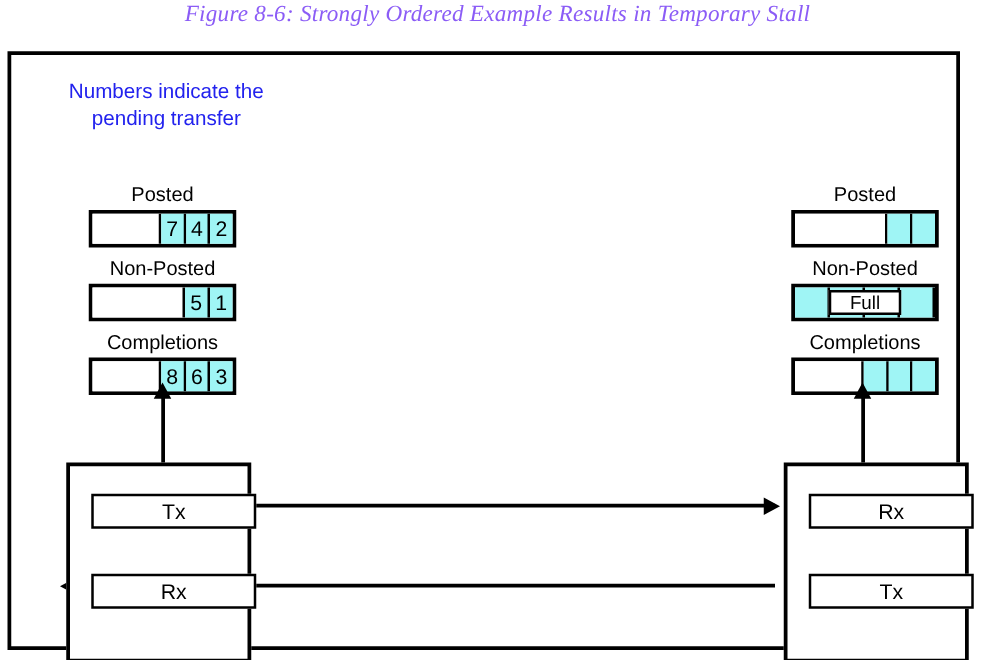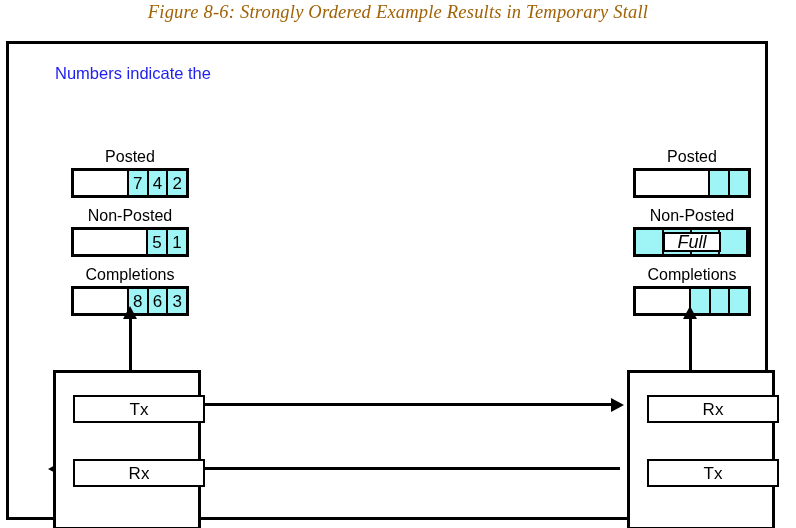--- a/index.html
+++ b/index.html
@@ -3,21 +3,21 @@
 <meta charset="utf-8">
 <style>
   html,body{margin:0;padding:0;background:#fff;}
   body{width:796px;height:528px;position:relative;overflow:hidden;
        font-family:"Liberation Sans",sans-serif;}
 
   
   #fig-title{
     position:absolute;left:0;top:2px;width:796px;text-align:center;
     font-family:"Liberation Serif",serif;font-style:italic;
-    font-size:18.5px;color:#a16207;letter-spacing:.2px;white-space:nowrap;
+    font-size:18.5px;color:#8b5cf6;letter-spacing:.2px;white-space:nowrap;
   }
 
   
   #frame{
     position:absolute;left:6px;top:41px;width:762px;height:479px;
     border:3px solid #000;background:#fff;box-sizing:border-box;
   }
 
   
   #note{
@@ -41,21 +41,21 @@
     display:flex;align-items:center;justify-content:center;
     font-size:17px;color:#000;line-height:1;
     border-right:2px solid #000;background:#fff;
   }
   .qcell:last-child{border-right:none;}
   .qcell.filled{background:#9FF5F5;}
   .full-tag{
     position:absolute;left:27px;top:2px;width:58px;height:20px;
     border:2px solid #000;background:#fff;box-sizing:border-box;
     display:flex;align-items:center;justify-content:center;
-    font-size:18px;color:#000;line-height:1;font-style:italic;
+    font-size:15px;color:#000;line-height:1;
   }
 
   
   #q-l-posted      {left:62px; top:104px;}
   #q-l-nonposted   {left:62px; top:163px;}
   #q-l-completions {left:62px; top:222px;}
   
   #q-r-posted      {left:624px;top:104px;}
   #q-r-nonposted   {left:624px;top:163px;}
   #q-r-completions {left:624px;top:222px;}
@@ -87,20 +87,21 @@
 </style>
 </head>
 <body>
 
 <div id="fig-title">Figure 8-6: Strongly Ordered Example Results in Temporary Stall</div>
 
 <div id="frame">
 
   <div id="note">
     <div>Numbers indicate the</div>
+    <div>pending transfer</div>
   </div>
 
   <div class="qgroup" id="q-l-posted">
     <div class="qlabel">Posted</div>
     <div class="qbox">
       <div class="qcell" style="flex:3"></div>
       <div class="qcell filled" style="flex:1">7</div>
       <div class="qcell filled" style="flex:1">4</div>
       <div class="qcell filled" style="flex:1">2</div>
     </div>

